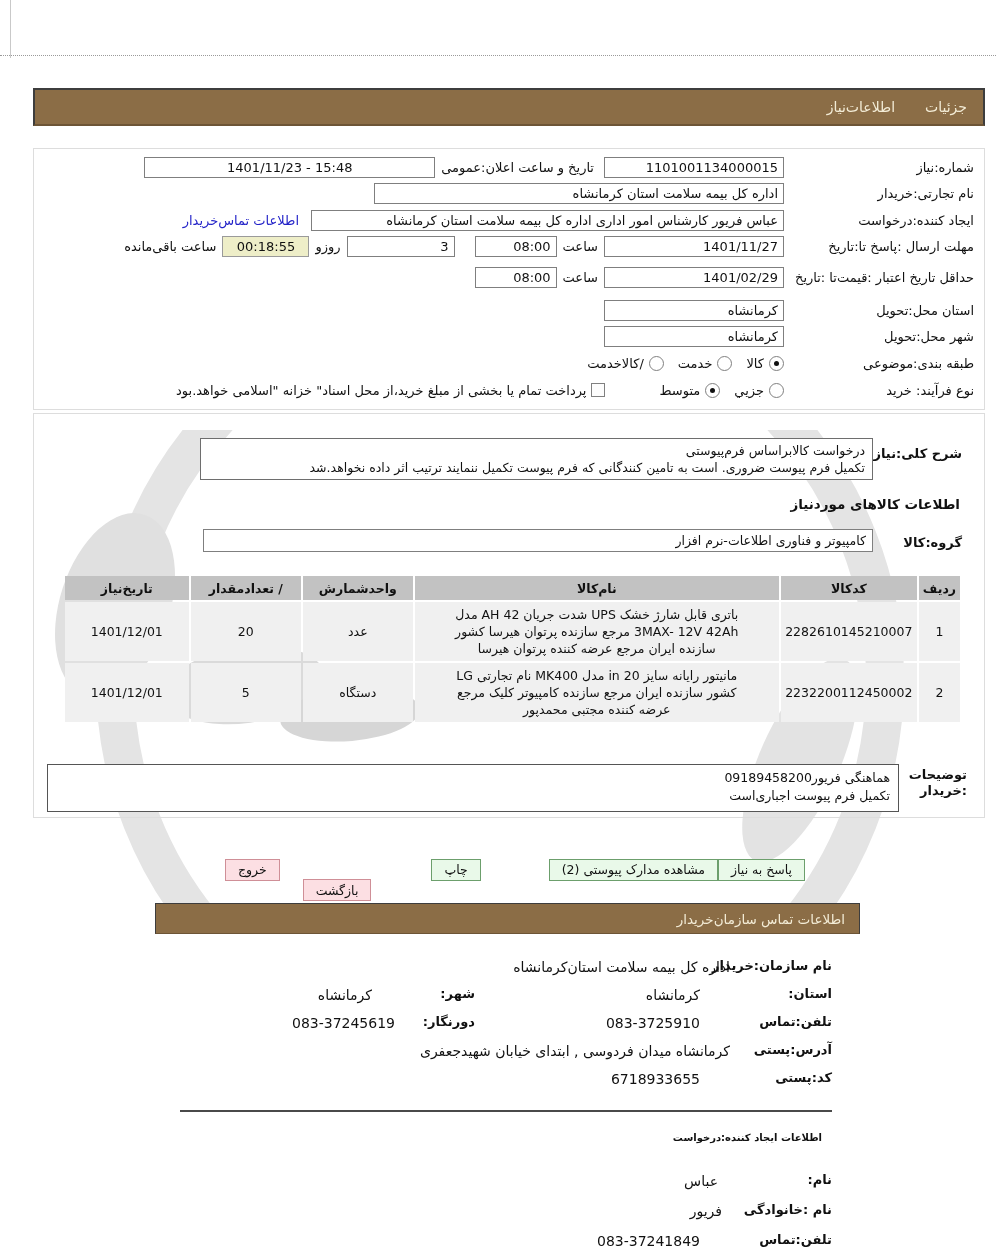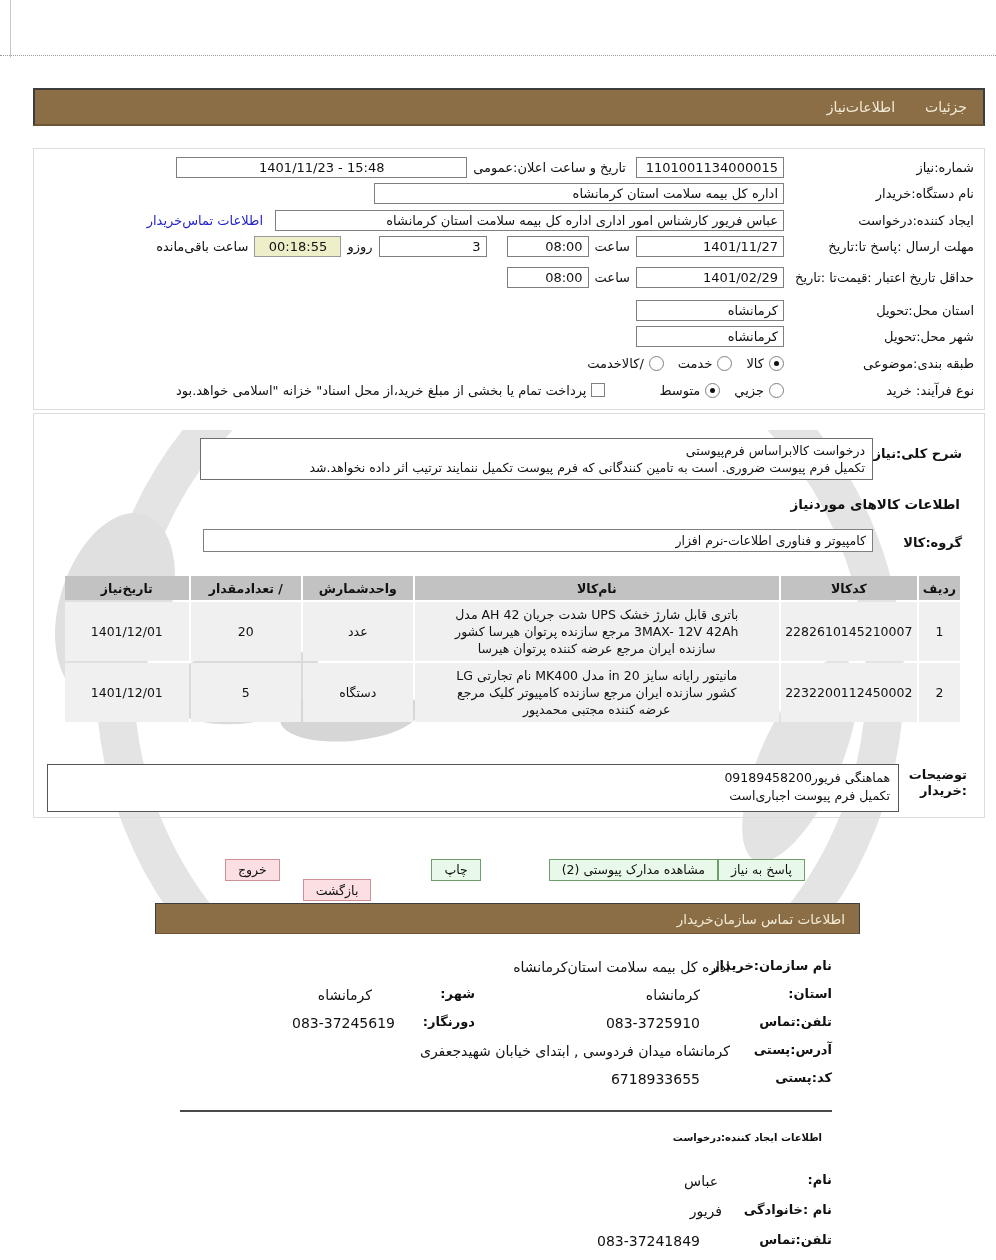--- a/index.html
+++ b/index.html
@@ -17,21 +17,21 @@
   .bar2{left:155px;top:903px;width:705px;height:31px;padding-right:14px;font-size:13.5px;border-width:1px;}
   
   .secbox{position:absolute;box-sizing:border-box;border:1px solid #ddd;background:transparent;z-index:1;}
   #box1{left:33px;top:148px;width:952px;height:262px;padding-top:7px;background:#fff;}
   #box2{left:33px;top:413px;width:952px;height:405px;}
   
   .frow{display:flex;align-items:center;height:22px;margin-bottom:4px;}
   .flabel{width:200px;flex:0 0 200px;padding-left:6px;box-sizing:border-box;text-align:right;padding-right:10px;}
   .inp{box-sizing:border-box;height:21px;border:1px solid #7f7f7f;background:#fff;display:flex;
        align-items:center;padding:0 5px;overflow:hidden;white-space:nowrap;}
-  .w180{width:148px;} .w291{width:291px;} .w410{width:410px;padding-left:12px;} .w473{width:509px;}
+  .w180{width:180px;} .w291{width:291px;} .w410{width:410px;padding-left:12px;} .w473{width:473px;}
   .w82{width:82px;} .w108{width:108px;}
   .center{justify-content:center;}
   .gap4{width:4px;flex:0 0 4px;} .gap12{width:12px;flex:0 0 12px;}
   .gap20{width:20px;flex:0 0 20px;} .gap40{width:40px;flex:0 0 40px;}
   .lbl-sm{white-space:nowrap;padding:0 6px;}
   .link{color:#2323c8;white-space:nowrap;cursor:pointer;}
   .countdown{box-sizing:border-box;width:87px;height:21px;background:#eeeec8;border:1px solid #9a9a9a;
              display:flex;align-items:center;justify-content:center;}
   .two-line{line-height:15px;height:auto;}
   .r5{height:32px;margin-bottom:6px;}
@@ -94,21 +94,21 @@
 
   <div id="box1" class="secbox">
     <div class="frow">
       <span class="flabel">شماره:نیاز</span>
       <span class="inp w180">1101001134000015</span>
       <span class="gap4"></span>
       <span class="lbl-sm">تاریخ و ساعت اعلان:عمومی</span>
       <span class="inp w291 center">15:48 - 1401/11/23</span>
     </div>
     <div class="frow">
-      <span class="flabel">نام دستگاه:خریدار</span>
+      <span class="flabel">نام تجارتی:خریدار</span>
       <span class="inp w410">اداره کل بیمه سلامت استان کرمانشاه</span>
     </div>
     <div class="frow" style="margin-top:5px;">
       <span class="flabel">ایجاد کننده:درخواست</span>
       <span class="inp w473">عباس فریور کارشناس امور اداری اداره کل بیمه سلامت استان کرمانشاه</span>
       <span class="gap12"></span>
       <span class="link">اطلاعات تماس‌خریدار</span>
     </div>
     <div class="frow">
       <span class="flabel">مهلت ارسال :پاسخ تا:تاریخ</span>

